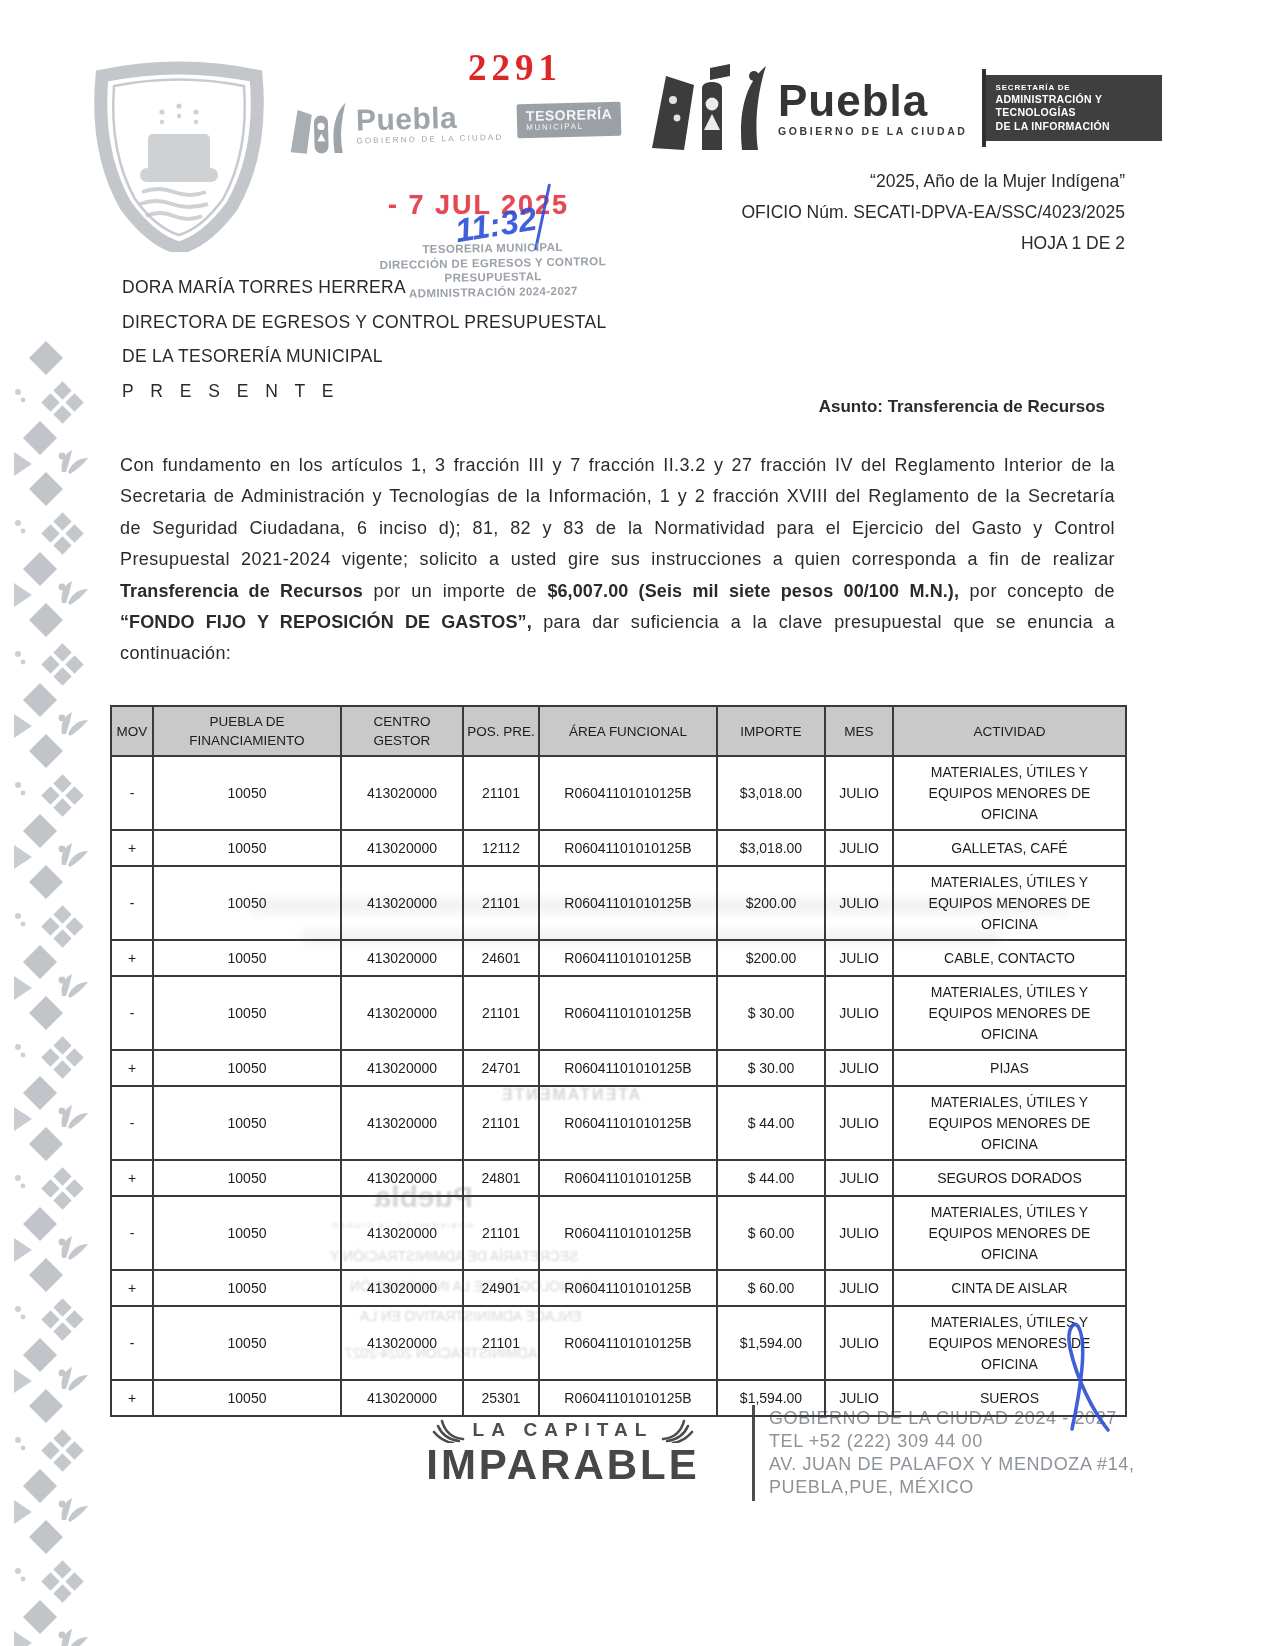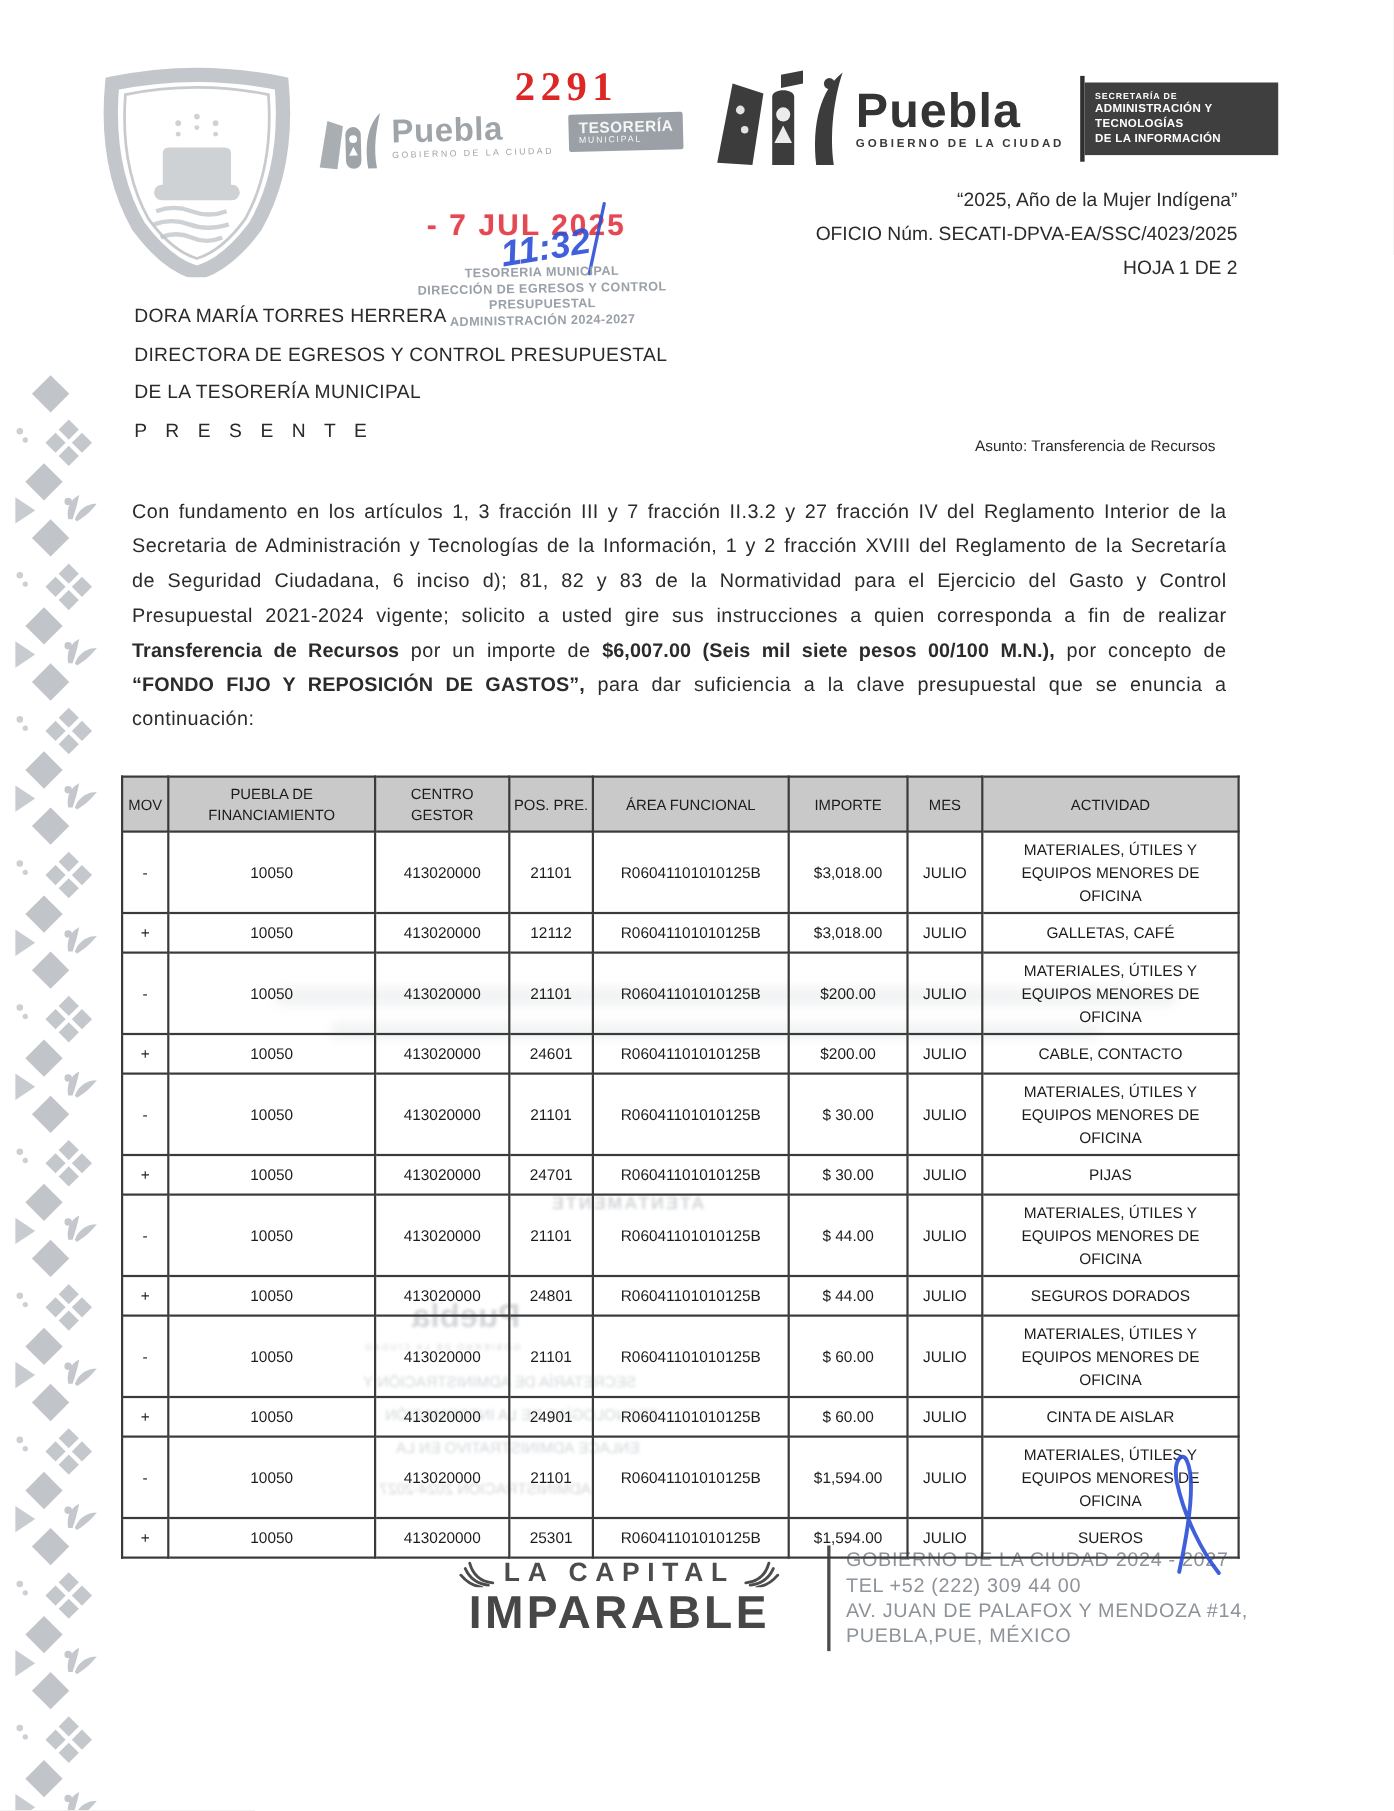--- a/index.html
+++ b/index.html
@@ -4,21 +4,21 @@
 <style>
   html,body{margin:0;padding:0;background:#e8e8e8;}
   .page{position:relative;width:1267px;height:1646px;margin:0 auto;background:#fff;
         font-family:"Liberation Sans",sans-serif;color:#2e2e2e;overflow:hidden;}
 
   
   .ornament{position:absolute;left:6px;top:340px;}
 
   
   .crest{position:absolute;left:90px;top:56px;opacity:.85;filter:blur(.4px);}
-  .folio{position:absolute;left:468px;top:58px;font-family:"Liberation Serif",serif;
+  .folio{position:absolute;left:468px;top:46px;font-family:"Liberation Serif",serif;
          font-size:37px;font-weight:bold;color:#dd2727;letter-spacing:5px;}
   .tes-stamp{position:absolute;left:286px;top:92px;display:flex;align-items:center;gap:8px;
              transform:rotate(-1.5deg);opacity:.82;}
   .tes-word{line-height:1;}
   .tes-word .pw{font-size:30px;font-weight:bold;color:#8a9197;letter-spacing:.5px;}
   .tes-word .pt{font-size:8px;color:#8a9197;letter-spacing:2.2px;margin-top:2px;}
   .tes-box{background:#848c93;color:#f4f4f4;padding:5px 9px;border-radius:2px;margin-left:6px;line-height:1.1;}
   .tes-box .b1{font-size:14px;font-weight:bold;letter-spacing:.5px;}
   .tes-box .b2{font-size:8px;letter-spacing:1.6px;}
 
@@ -43,21 +43,21 @@
   .recv-stamp{position:absolute;left:368px;top:241px;width:250px;text-align:center;
               color:#9aa1a8;font-size:11.5px;line-height:14.5px;letter-spacing:.4px;
               transform:rotate(-1deg);font-weight:bold;}
 
   
   .recipient{position:absolute;left:122px;top:270px;font-size:17.5px;line-height:34.5px;
              color:#2a2a2a;letter-spacing:.3px;}
   .recipient .sal{letter-spacing:6px;}
 
   
-  .subject{position:absolute;right:162px;top:397px;font-size:14px;font-weight:normal;color:#2b2b2b;}
+  .subject{position:absolute;right:162px;top:397px;font-size:17px;font-weight:bold;color:#2b2b2b;}
   .bodytext{position:absolute;left:120px;top:450px;width:995px;font-size:18px;line-height:31.4px;
             text-align:justify;color:#2b2b2b;letter-spacing:.4px;word-spacing:1.5px;}
   .bodytext .b{font-weight:bold;letter-spacing:.1px;}
 
   
   .doc-table{position:absolute;left:110px;top:705px;border-collapse:collapse;table-layout:fixed;
              z-index:2;background:transparent;}
   .doc-table th,.doc-table td{border:2px solid #3a3a3a;text-align:center;vertical-align:middle;
              color:#1c1c1c;padding:2px 3px;}
   .doc-table th{background:#c9c9c9;font-weight:normal;font-size:13.5px;line-height:19px;height:44px;}
@@ -73,21 +73,21 @@
   .ghost-logo .gw{font-size:30px;font-weight:bold;}
   .ghost-logo .gt{font-size:8px;letter-spacing:2px;}
 
   
   .checkmark{position:absolute;left:1050px;top:1315px;z-index:3;}
 
   
   .footer{position:absolute;left:398px;top:1405px;display:flex;align-items:center;}
   .cap-logo{width:330px;text-align:center;color:#4c4c4c;}
   .cap-top{display:flex;align-items:center;justify-content:center;gap:8px;}
-  .cap-top .t1{font-size:24px;font-weight:bold;letter-spacing:7px;}
+  .cap-top .t1{font-size:19px;font-weight:bold;letter-spacing:7px;}
   .cap-bot{font-size:42px;font-weight:bold;letter-spacing:3px;margin-top:-2px;color:#474747;}
   .foot-div{width:3px;height:96px;background:#4c4c4c;margin:0 14px 0 24px;}
   .foot-text{font-size:18px;line-height:23px;color:#8d9398;letter-spacing:.6px;}
 </style>
 </head>
 <body>
 
 <div class="page">
 
   <svg class="ornament" width="100" height="1306" viewBox="0 0 100 1306">

